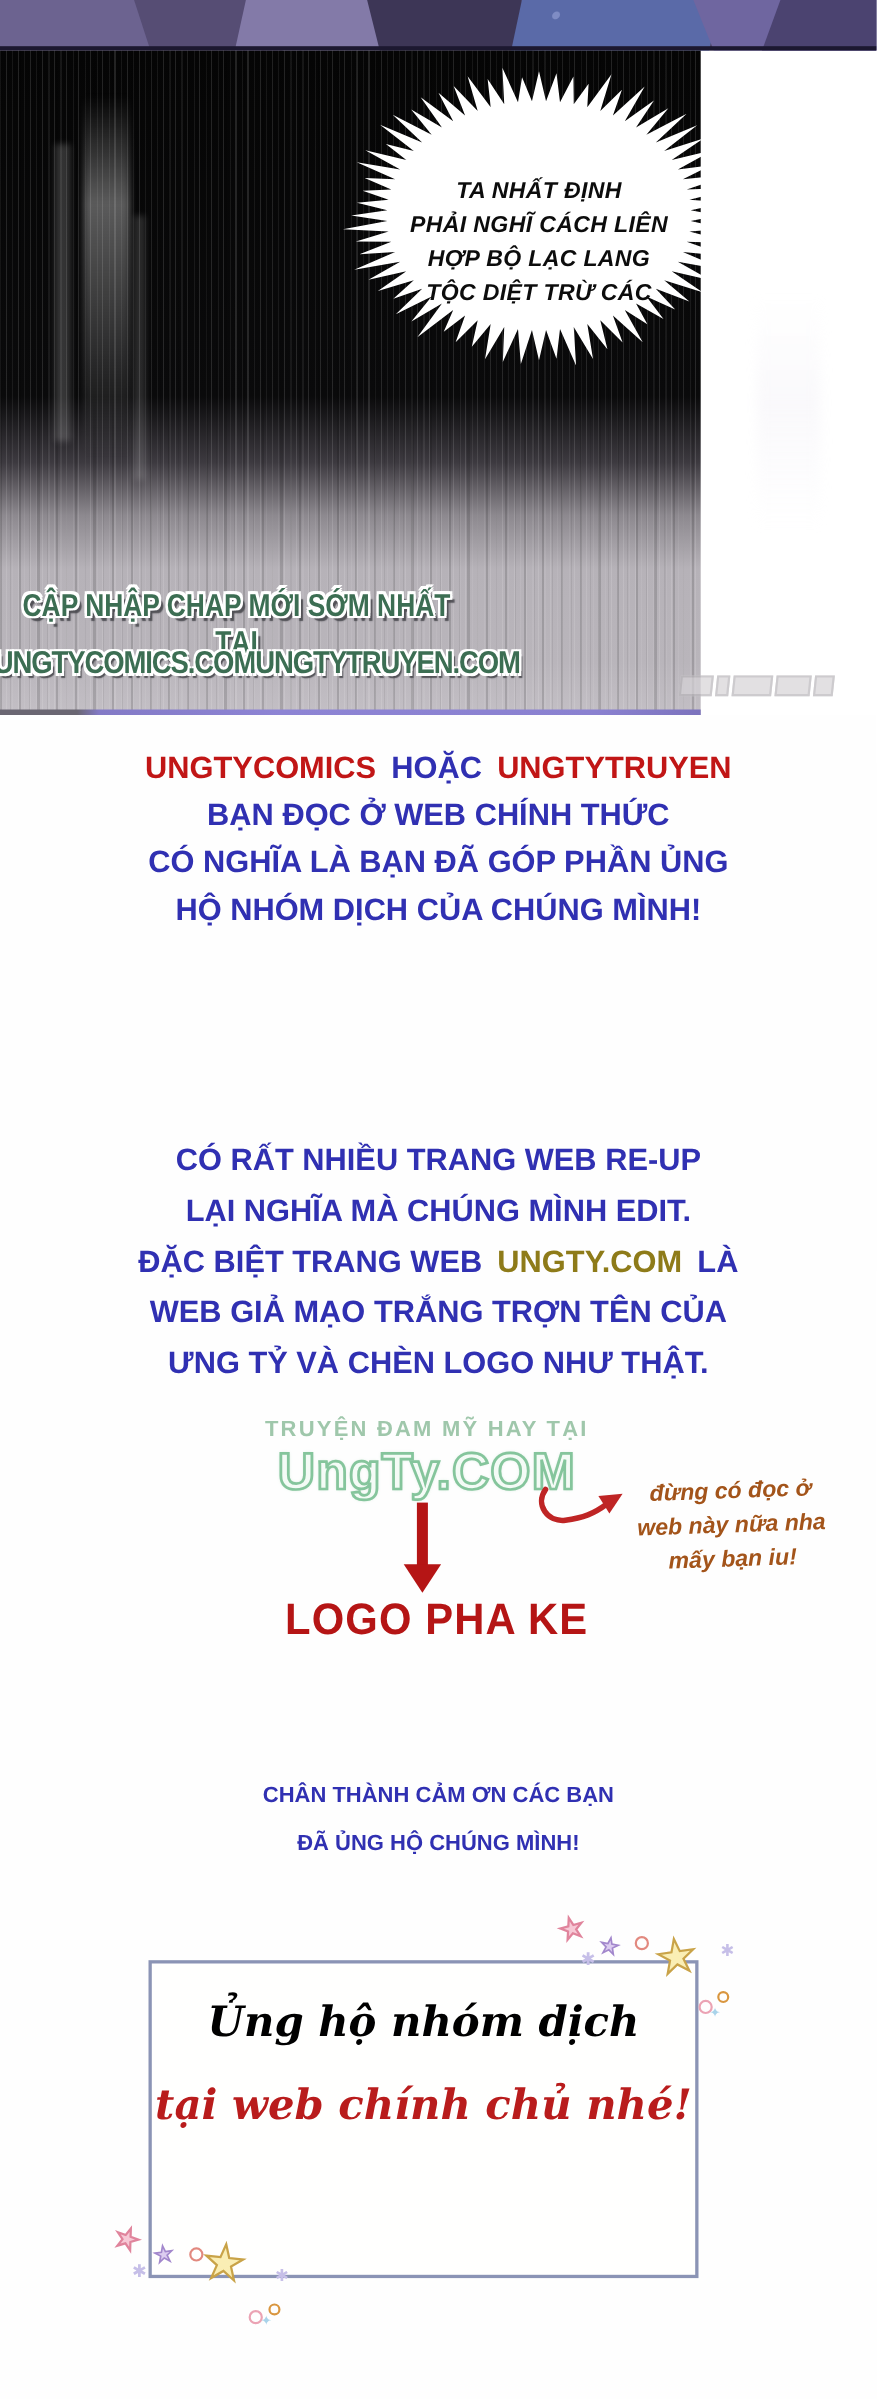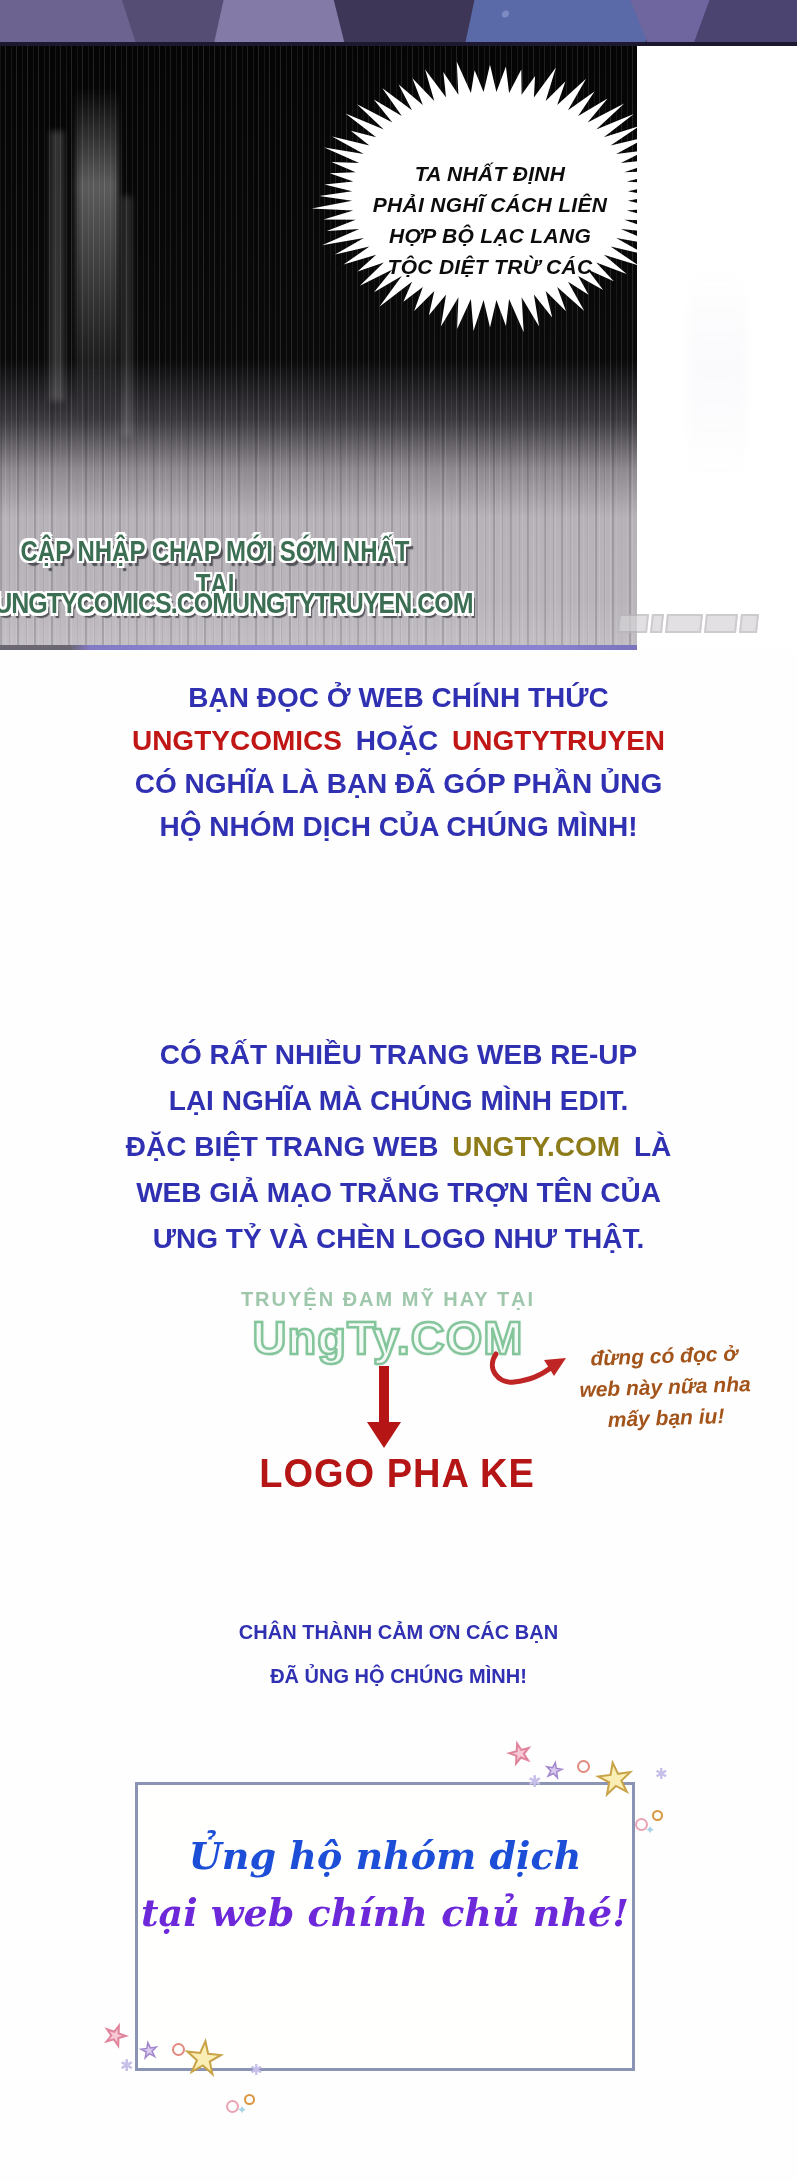--- a/index.html
+++ b/index.html
@@ -76,22 +76,22 @@
   .down-arrow{position:absolute;left:0;top:0;}
   .da-shaft{position:absolute;left:379px;top:716px;width:10px;height:58px;background:#b51515;}
   .da-head{position:absolute;left:367px;top:772px;width:0;height:0;
       border-left:17px solid transparent;border-right:17px solid transparent;border-top:26px solid #b51515;}
   .logo-caption{position:absolute;left:147px;top:802px;width:500px;text-align:center;
       font-weight:bold;font-size:38px;letter-spacing:1px;color:#b51515;transform:scaleY(1.05);}
 
   
   .fbox{position:absolute;left:135px;top:1132px;width:494px;height:283px;border:3px solid #8b94b5;background:#fffffe;}
   .fbox-line{position:absolute;left:0;width:494px;text-align:center;font-family:"DejaVu Serif",serif;font-style:italic;}
-  .fl1{top:48px;font-size:38px;font-weight:bold;color:#1d4ed8;}
-  .fl2{top:105px;font-size:38px;font-weight:bold;color:#6d28d9;}
+  .fl1{top:30px;font-size:38px;font-weight:bold;color:#000000;}
+  .fl2{top:105px;font-size:38px;font-weight:bold;color:#b91c1c;}
   .fl3{top:178px;font-size:34px;font-weight:bold;color:#7d3b3b;}
 
   .deco{position:absolute;line-height:1;user-select:none;}
   .star{font-weight:normal;}
   .star.yellow{color:#faeeb4;-webkit-text-stroke:2px #c9a348;}
   .star.pink{color:#f7c9d6;-webkit-text-stroke:2px #e0849c;}
   .star.purple{color:#dcccf0;-webkit-text-stroke:1.5px #a287cc;}
   .ast{color:#c6bfe8;}
   .spk{color:#a9d3ea;}
   .ring{border-radius:50%;background:transparent;}
@@ -148,26 +148,26 @@
       <span class="wblock" style="width:32px"></span>
       <span class="wblock" style="width:28px"></span>
       <span class="wblock" style="width:14px"></span>
     </div>
     <div class="divider"></div>
   </div>
 
   <div class="white-area">
 
     <div class="para p1">
-      <div>BẠN ĐỌC Ở WEB CHÍNH THỨC</div>
       <div>
         <span class="red">UNGTYCOMICS</span>
         <span style="margin:0 6px;">HOẶC</span>
         <span class="red">UNGTYTRUYEN</span>
       </div>
+      <div>BẠN ĐỌC Ở WEB CHÍNH THỨC</div>
       <div>CÓ NGHĨA LÀ BẠN ĐÃ GÓP PHẦN ỦNG</div>
       <div>HỘ NHÓM DỊCH CỦA CHÚNG MÌNH!</div>
     </div>
 
 
     <div class="para p3">
       <div>CÓ RẤT NHIỀU TRANG WEB RE-UP</div>
       <div>LẠI NGHĨA MÀ CHÚNG MÌNH EDIT.</div>
       <div>
         <span>ĐẶC BIỆT TRANG WEB</span>

